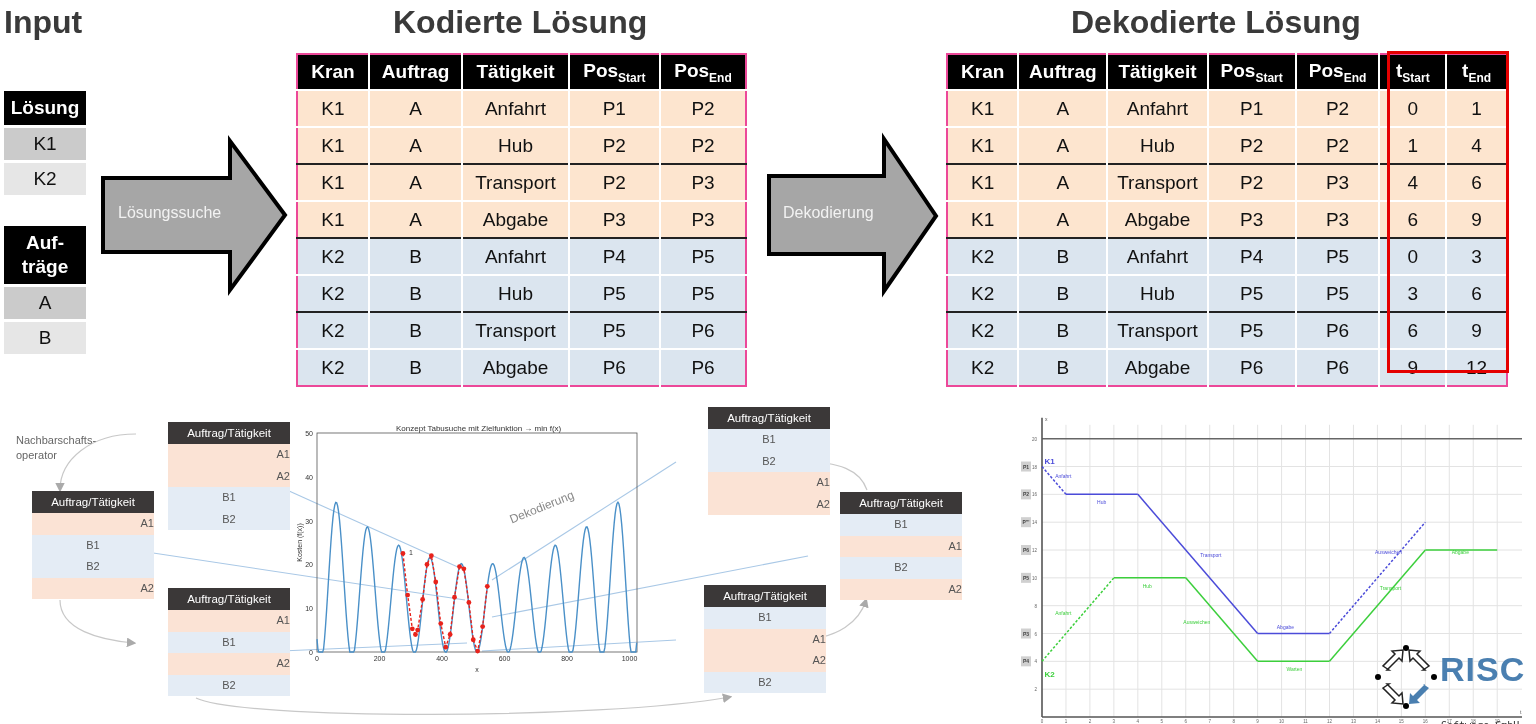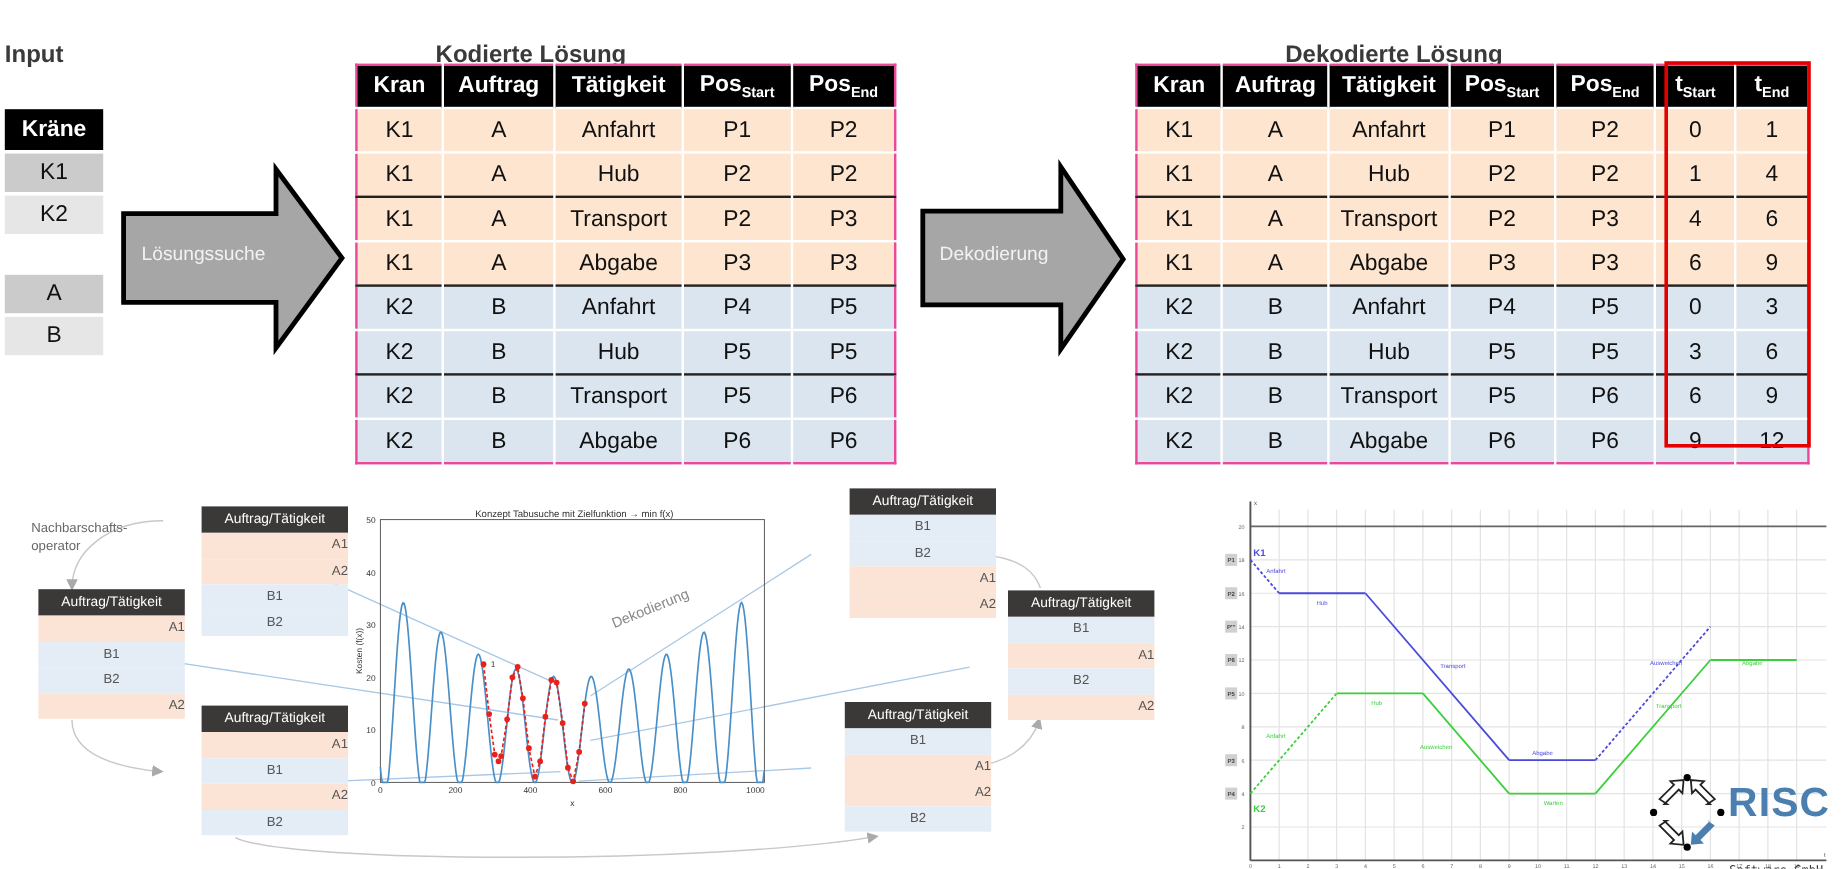--- a/index.html
+++ b/index.html
@@ -1,18 +1,18 @@
 <!DOCTYPE html>
 <html><head>
 <meta charset="utf-8">
 <style>
   html, body { margin:0; padding:0; background:#ffffff; }
   body { width:1536px; height:724px; position:relative; overflow:hidden;
          font-family:"Liberation Sans", sans-serif; color:#333; }
-  .title { position:absolute; font-weight:bold; font-size:20px; color:#3a3a3a; line-height:40px; white-space:nowrap;margin-top:24px; }
+  .title { position:absolute; font-weight:bold; font-size:32px; color:#3a3a3a; line-height:40px; white-space:nowrap; }
   
   .inlist { position:absolute; left:4px; width:82px; font-size:19px; text-align:center; }
   .inlist .hd { background:#000; color:#fff; font-weight:bold; padding:5px 0; line-height:24px; }
   .inlist .c1 { background:#cbcbcb; color:#111; height:32px; line-height:32px; margin-top:3px; }
   .inlist .c2 { background:#e6e6e6; color:#111; height:32px; line-height:32px; margin-top:3px; }
   
   .bigarrow { position:absolute; }
   .arrowlabel { position:absolute; color:#f2f2f2; font-size:16px; white-space:nowrap; }
   
   table.sol { position:absolute; border-collapse:collapse; font-size:19px; color:#111; }
@@ -33,29 +33,33 @@
   .nbox .ra { background:#fbe3d5;text-align:right; }
   .nbox .rb { background:#e4ecf5; }
   .smalltext { position:absolute; font-size:11px; color:#666; line-height:15px; }
   svg { position:absolute; overflow:visible; }
   .logo-text { position:absolute; color:#4a7fb0; font-weight:bold; }
 </style>
 </head>
 <body>
 
 <div class="title" style="left:4px;top:2px;">Input</div>
-<div class="title" style="left:363px;top:2px;">Kodierte Lösung</div>
+<div class="title" style="left:393px;top:2px;">Kodierte Lösung</div>
 <div class="title" style="left:1071px;top:2px;">Dekodierte Lösung</div>
 
 <div class="inlist" style="top:91px;">
-  <div class="hd">Kräne</div>
+  <div class="hd">Lösung</div>
   <div class="c1">K1</div>
   <div class="c2">K2</div>
 </div>
 <div class="inlist" style="top:226px;">
+  <div class="hd">
+    <div>Auf-</div>
+    <div>träge</div>
+  </div>
   <div class="c1">A</div>
   <div class="c2">B</div>
 </div>
 
 <svg class="bigarrow" style="left:100px;top:138px;" width="190" height="155">
   <polygon points="3,40 130,40 130,3 185,77 130,152 130,114 3,114" fill="#a6a6a6" stroke="#000" stroke-width="4"></polygon>
 </svg>
 <div class="arrowlabel" style="left:118px;top:204px;">Lösungssuche</div>
 
 <svg class="bigarrow" style="left:766px;top:136px;" width="175" height="158">
@@ -238,21 +242,21 @@
   <g fill="none" stroke="#a9c8e6" stroke-width="1.1">
     <line x1="258" y1="477" x2="460" y2="568"></line>
     <line x1="120" y1="548" x2="465" y2="600"></line>
     <line x1="258" y1="652" x2="467" y2="643"></line>
     <line x1="676" y1="462" x2="492" y2="580"></line>
     <line x1="808" y1="556" x2="492" y2="617"></line>
     <line x1="676" y1="640" x2="482" y2="651"></line>
   </g>
 </svg>
 
-<div class="smalltext" style="left:26px;top:433px;">
+<div class="smalltext" style="left:16px;top:433px;">
   <div>Nachbarschafts-</div>
   <div>operator</div>
 </div>
 
 <div id="nboxes">
     <div class="nbox" style="left: 0px; top: 491px;">
       <div class="hd">Auftrag/Tätigkeit</div>
       <div class="r ra">A1</div>
       <div class="r rb">B1</div>
       <div class="r rb">B2</div>

